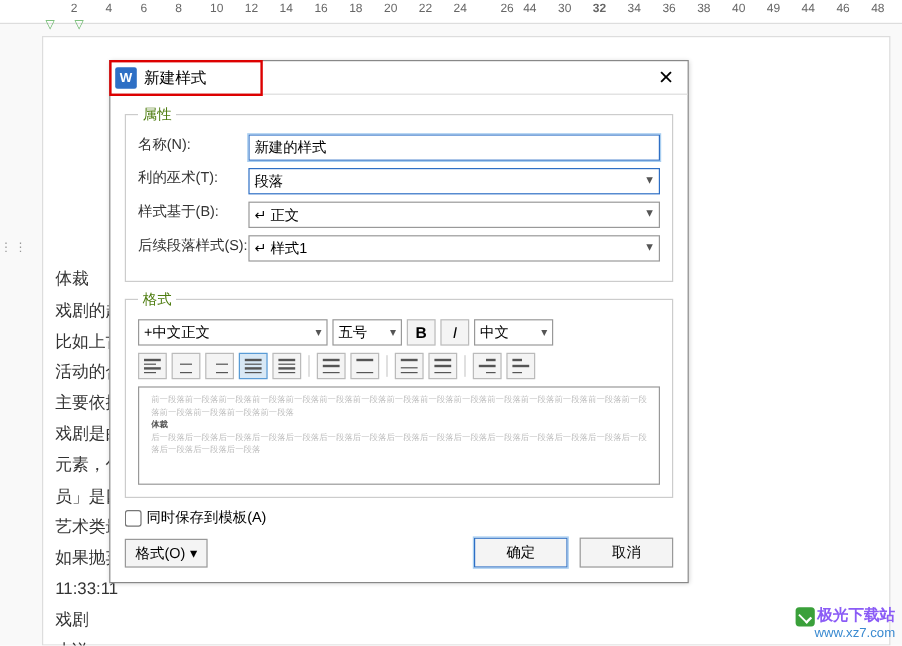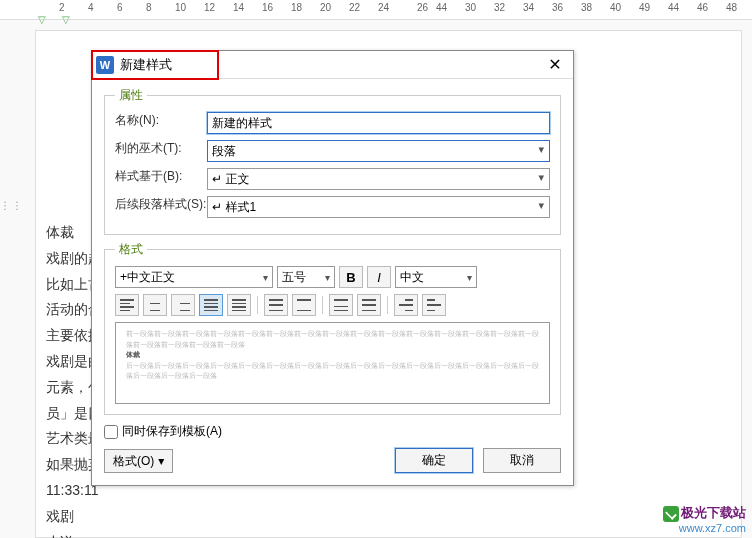--- a/index.html
+++ b/index.html
@@ -29,21 +29,21 @@
 .row input[type=text].focused { border: 1px solid #2e6fc5; outline: 1px solid #a8cef0; }
 .row select.focused { border: 1px solid #2e6fc5; }
 .row select { appearance: none; background: linear-gradient(#fff,#fff); }
 .select-wrap { flex: 1; position: relative; display: flex; }
 .select-wrap::after { content: "▾"; position: absolute; right: 6px; top: 3px; font-size: 11px; color: #555; pointer-events: none; }
 
 .toolbar { display: flex; gap: 4px; align-items: center; margin-bottom: 6px; flex-wrap: wrap; }
 .tb-select { height: 22px; border: 1px solid #999; background: #fff; padding: 0 18px 0 4px; font-size: 12px; position: relative; display: flex; align-items: center; }
 .tb-select.font { width: 158px; }
 .tb-select.size { width: 58px; }
-.tb-select.lang { width: 82px; }
+.tb-select.lang { width: 66px; }
 .tb-select::after { content: "▾"; position: absolute; right: 4px; color: #555; font-size: 10px; }
 .tb-btn { width: 24px; height: 22px; border: 1px solid #bbb; background: #f4f4f4; display: flex; align-items: center; justify-content: center; font-size: 13px; cursor: pointer; }
 .tb-sep { width: 1px; height: 18px; background: #ccc; margin: 0 2px; }
 
 .align-row { display: flex; gap: 4px; }
 .align-btn { width: 24px; height: 22px; border: 1px solid #bbb; background: #f4f4f4; display: flex; align-items: center; justify-content: center; cursor: pointer; }
 .align-btn.active { background: #d8e8f5; border-color: #5a9bd5; }
 .align-icon { width: 14px; height: 12px; display: flex; flex-direction: column; justify-content: space-between; }
 .align-icon span { height: 1.5px; background: #555; display: block; }
 
@@ -54,21 +54,21 @@
 .checkbox-row { display: flex; align-items: center; gap: 4px; margin: 8px 0; }
 .checkbox-row input { width: 14px; height: 14px; }
 
 .button-row { display: flex; align-items: flex-end; }
 .format-btn { height: 24px; padding: 0 8px; border: 1px solid #999; background: #f4f4f4; display: flex; align-items: center; gap: 4px; cursor: pointer; font-size: 12px; }
 .spacer { flex: 1; }
 .dlg-btn { width: 78px; height: 25px; border: 1px solid #999; background: #f4f4f4; margin-left: 10px; cursor: pointer; font-size: 12px; display: flex; align-items: center; justify-content: center; }
 .dlg-btn.primary { border: 1px solid #2e6fc5; outline: 1px solid #a8cef0; }
 
 .watermark { position: absolute; right: 6px; bottom: 4px; text-align: right; font-size: 13px; }
-.watermark .l1 { color: #701a75; font-weight: bold; }
+.watermark .l1 { color: #8b5cf6; font-weight: bold; }
 .watermark .l2 { color: #3a8ad0; font-size: 11px; }
 .wm-icon { display: inline-block; width: 16px; height: 16px; background: #3aa03a; border-radius: 3px; vertical-align: middle; margin-right: 2px; position: relative; }
 .wm-icon::after { content:""; position:absolute; left:4px; top:3px; width:6px; height:8px; border:2px solid #fff; border-top:none; border-right:none; transform: rotate(-45deg) scaleX(0.8); }
 
 .side-handle { position: absolute; left: 0; top: 200px; width: 12px; color: #999; font-size: 10px; letter-spacing: 2px; }
 </style>
 </head>
 <body>
 
 <div class="ruler">
@@ -82,21 +82,21 @@
     <span class="ruler-mark" style="left: 204px;">12</span>
     <span class="ruler-mark" style="left: 233px;">14</span>
     <span class="ruler-mark" style="left: 262px;">16</span>
     <span class="ruler-mark" style="left: 291px;">18</span>
     <span class="ruler-mark" style="left: 320px;">20</span>
     <span class="ruler-mark" style="left: 349px;">22</span>
     <span class="ruler-mark" style="left: 378px;">24</span>
     <span class="ruler-mark" style="left: 407px; margin-left: 10px;">26</span>
     <span class="ruler-mark" style="left: 436px;">44</span>
     <span class="ruler-mark" style="left: 465px;">30</span>
-    <span class="ruler-mark" style="left: 494px;">32</span>
+    <span class="ruler-mark" style="left: 494px; font-weight: bold;">32</span>
     <span class="ruler-mark" style="left: 523px;">34</span>
     <span class="ruler-mark" style="left: 552px;">36</span>
     <span class="ruler-mark" style="left: 581px;">38</span>
     <span class="ruler-mark" style="left: 610px;">40</span>
     <span class="ruler-mark" style="left: 639px;">49</span>
     <span class="ruler-mark" style="left: 668px;">44</span>
     <span class="ruler-mark" style="left: 697px;">46</span>
     <span class="ruler-mark" style="left: 726px;">48</span>
   </div>
 

